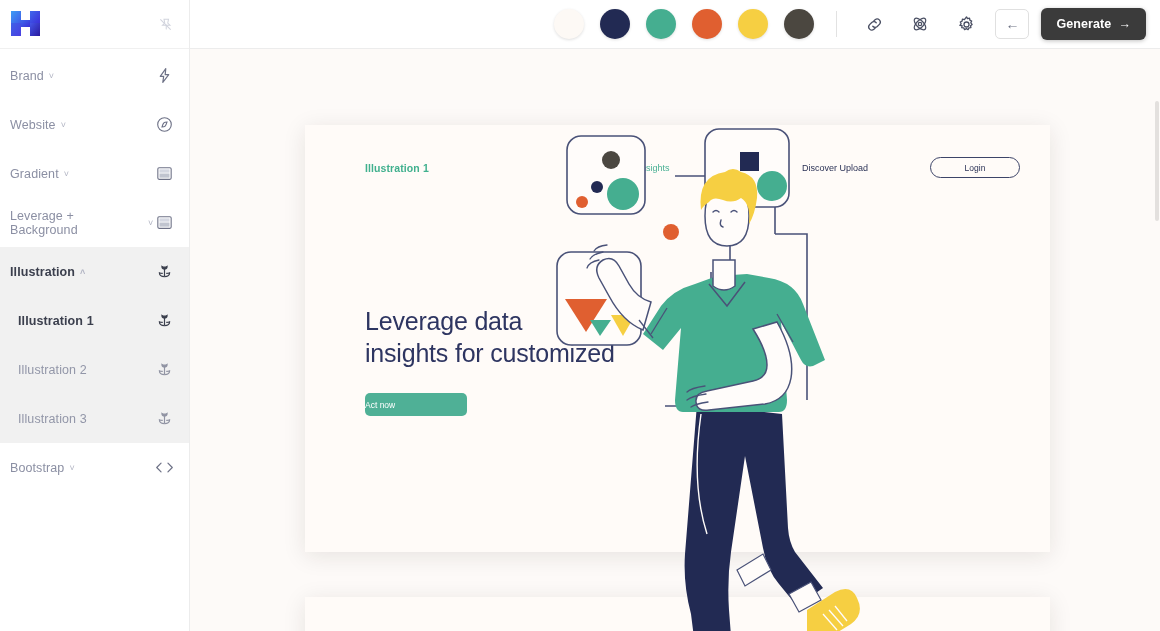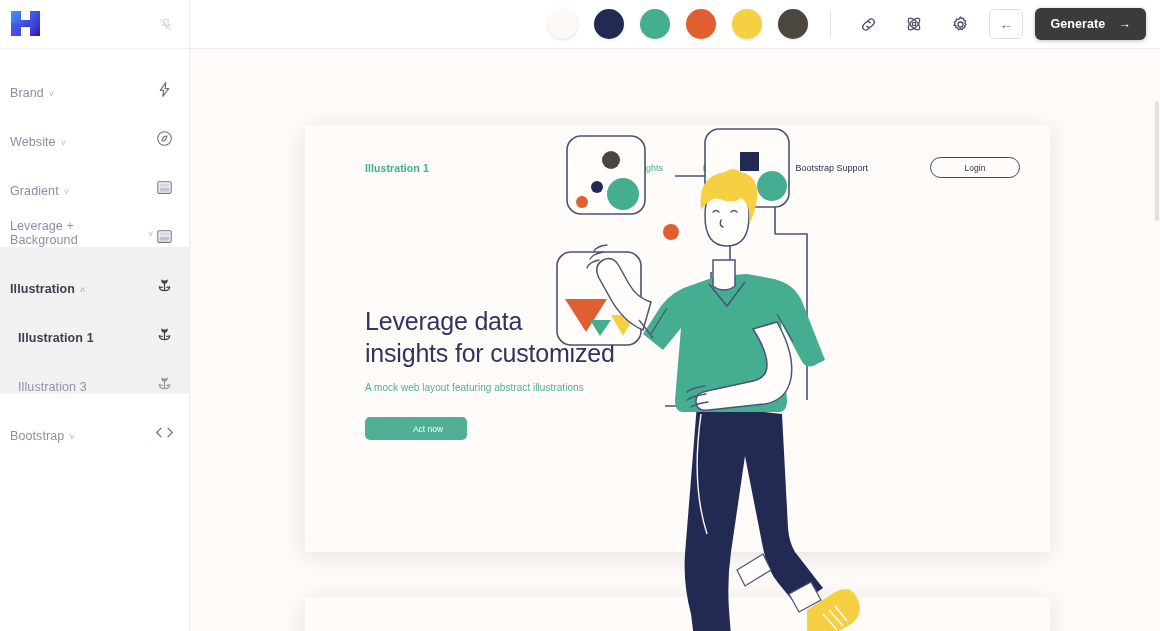--- a/index.html
+++ b/index.html
@@ -27,21 +27,21 @@
     border-bottom: 1px solid #f0f0f0;
   }
   .logo { width: 34px; height: 28px; display:block; }
   .pin-btn {
     width: 20px; height: 20px; display:flex; align-items:center; justify-content:center;
     opacity: .45;
   }
   .nav-list { padding-top: 2px; }
   .nav-row {
     height: 49px;
-    display: flex; align-items: flex-end; justify-content: space-between;
+    display: flex; align-items: center; justify-content: space-between;
     padding: 0 14px 0 10px;
     cursor: pointer;
     font-size: 12.5px;
     color: #8b8fa3;
     position: relative;
   }
   .nav-row .lbl { display: flex; align-items: center; gap: 5px; letter-spacing:.1px;}
   .nav-row .caret { font-size: 9px; color: #b0b3c2; line-height: 1; position:relative; top:1px;}
   .nav-row .ico { width: 22px; height: 22px; display:flex; align-items:center; justify-content:center; color:#6d7186; }
   .nav-row.active-group {
@@ -83,21 +83,21 @@
     color:#4a4f63; cursor:pointer; margin-right: 12px;
   }
   .back-btn {
     width: 34px; height: 30px; border:1px solid #e0e0e0; border-radius:5px;
     background:#fff; display:flex; align-items:center; justify-content:center;
     color:#6c7183; font-size: 14px; cursor:pointer; margin-right: 12px;
   }
   .gen-btn {
     background:#3b3b3b; color:#fff; border-radius:6px;
     height: 32px; padding: 0 15px;
-    display:flex; align-items:center; gap:13px;
+    display:flex; align-items:center; gap:7px;
     font-size: 12.5px; font-weight: bold; cursor:pointer;
     box-shadow: 0 1px 4px rgba(0,0,0,.25);
     letter-spacing:.1px;
   }
 
   
   #canvas { position:absolute; top:49px; left:0; right:0; bottom:0; background:#fdfaf8; overflow:hidden; }
   .page-card {
     position:absolute;
     background:#fffbf8;
@@ -124,21 +124,21 @@
 
   .hero-text { position:absolute; left:60px; top: 180px; width: 290px; }
   .hero-h1 {
     font-size: 25px; line-height: 1.28; font-weight: normal;
     color:#2e3561; letter-spacing:-.2px;
   }
   .hero-sub { margin-top: 13px; font-size: 10px; color:#4fb096; letter-spacing:.05px;}
   .act-btn {
     margin-top: 24px; width: 102px; height: 23px; border-radius:5px;
     background:#4fb096; color:#ffffff; font-size: 8.5px;
-    display:flex; align-items:center; justify-content:center; cursor:pointer;padding-left:24px;
+    display:flex; align-items:center; cursor:pointer;
   }
 
   .illus { position:absolute; left: 355px; top: 75px; width: 390px; height: 560px; }
 
   
   #vscroll {
     position:absolute; right:1px; top:52px; width:4px; height:120px;
     background: rgba(0,0,0,.10); border-radius:3px;
   }
 </style>
@@ -264,20 +264,33 @@
           <span class="ico">
             <svg width="17" height="17" viewBox="0 0 20 20" fill="none" stroke="#3b3f4d" stroke-width="1.4">
               <path d="M7 4c0 2 1.3 3 3 3s3-1 3-3c-1 .6-2 .9-3 .9S8 4.6 7 4z" fill="#3b3f4d"></path>
               <path d="M10 7v9"></path>
               <path d="M10 16c-3.5 0-6-1.8-6-4.5 1.6.6 3 .8 4 .6"></path>
               <path d="M10 16c3.5 0 6-1.8 6-4.5-1.6.6-3 .8-4 .6"></path>
             </svg>
           </span>
         </div>
 
+        <div class="nav-row sub">
+          <span class="lbl">
+              <span>Illustration 2</span>
+            </span>
+          <span class="ico">
+            <svg width="17" height="17" viewBox="0 0 20 20" fill="none" stroke="#6d7186" stroke-width="1.4">
+              <path d="M7 4c0 2 1.3 3 3 3s3-1 3-3c-1 .6-2 .9-3 .9S8 4.6 7 4z" fill="#6d7186"></path>
+              <path d="M10 7v9"></path>
+              <path d="M10 16c-3.5 0-6-1.8-6-4.5 1.6.6 3 .8 4 .6"></path>
+              <path d="M10 16c3.5 0 6-1.8 6-4.5-1.6.6-3 .8-4 .6"></path>
+            </svg>
+          </span>
+        </div>
 
         <div class="nav-row sub">
           <span class="lbl">
               <span>Illustration 3</span>
             </span>
           <span class="ico">
             <svg width="17" height="17" viewBox="0 0 20 20" fill="none" stroke="#6d7186" stroke-width="1.4">
               <path d="M7 4c0 2 1.3 3 3 3s3-1 3-3c-1 .6-2 .9-3 .9S8 4.6 7 4z" fill="#6d7186"></path>
               <path d="M10 7v9"></path>
               <path d="M10 16c-3.5 0-6-1.8-6-4.5 1.6.6 3 .8 4 .6"></path>
@@ -354,33 +367,32 @@
 
     <div id="canvas">
 
       <div class="page-card" id="card1">
 
         <div class="site-nav">
           <span class="brandmark">Illustration 1</span>
           <span class="nav-links">
             <a class="nl-active" href="#">Data insights</a>
             <a class="nl" href="#">Delightful UX</a>
-            <a class="nl" href="#">Bootstrap Support</a>
+            <a class="nl" href="#">Discover Upload</a>
             <span class="login-btn">
               <span>Login</span>
             </span>
           </span>
         </div>
 
         <div class="hero-text">
           <div class="hero-h1">
             <div>Leverage data</div>
             <div>insights for customized</div>
           </div>
-          <div class="hero-sub">A mock web layout featuring abstract illustrations</div>
           <div class="act-btn">
             <span>Act now</span>
           </div>
         </div>
       </div>
 
       <div class="page-card" id="card2"></div>
 
       <div class="illus">
         <svg width="390" height="560" viewBox="0 0 390 560">

